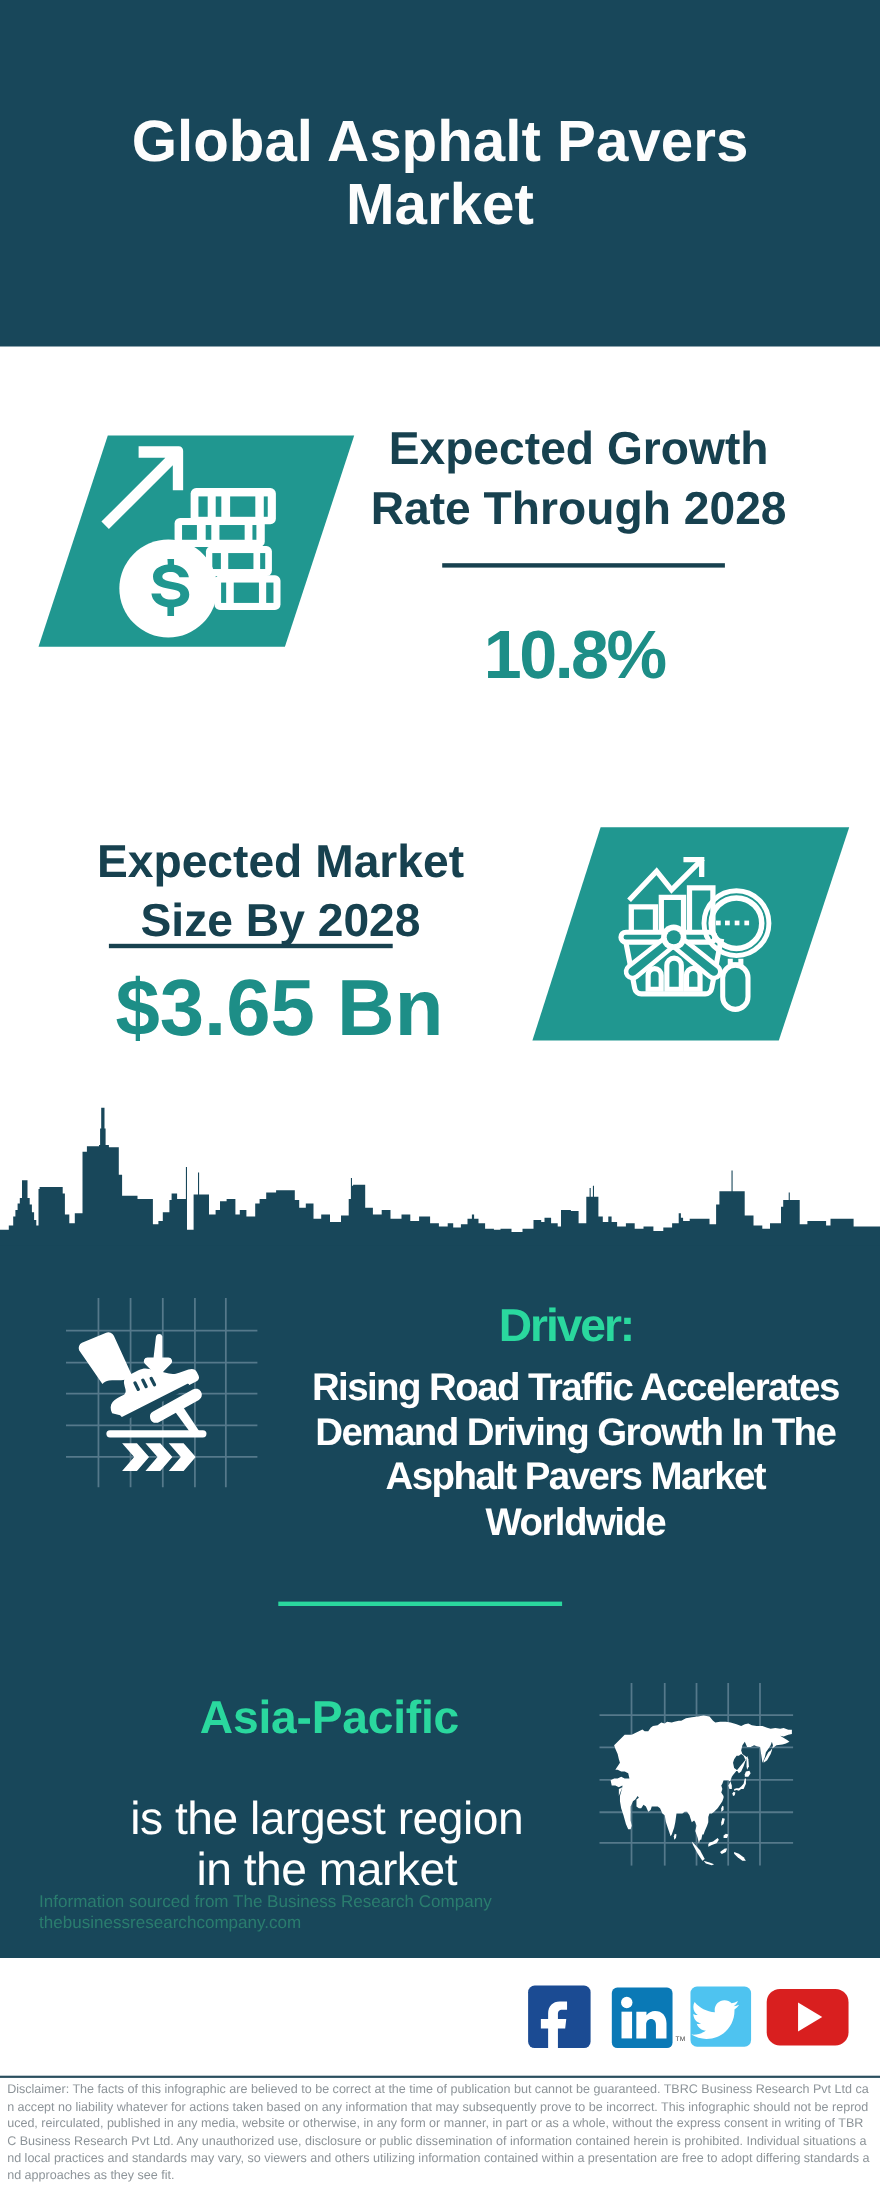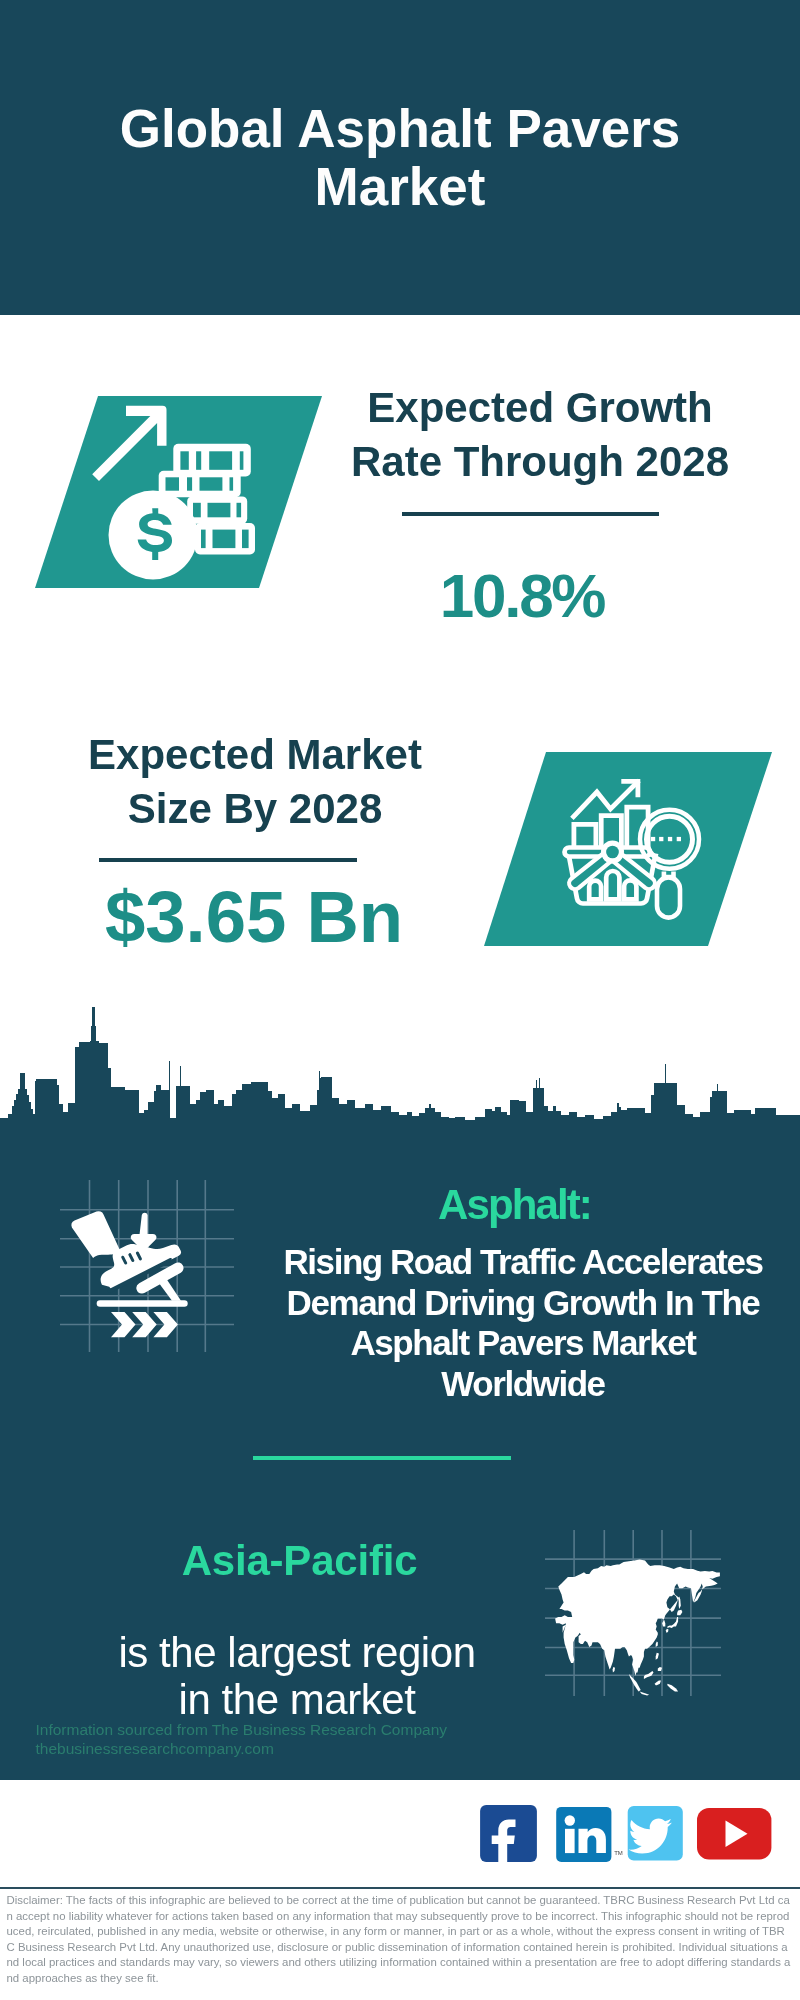--- a/index.html
+++ b/index.html
@@ -79,28 +79,28 @@
           <rect x="182.5" y="137.6" width="22.9" height="18.5"></rect>
           <rect x="212.0" y="137.6" width="6.6" height="18.5"></rect>
         </g>
       </g>
       <circle cx="123" cy="143" r="44.5" fill="#fff"></circle>
       <g transform="translate(106.6,116.2) scale(0.3545)">
         <path d="M44,0 h17 v15 c22,3 35,15 38,32 h-24 c-3,-9 -11,-14 -23,-14 -13,0 -21,5 -21,12 0,7 6,10 23,13 27,4.5 46,11 46,33 0,17.5 -13,29.5 -39,32.5 v22.5 h-17 v-22.5 c-24,-3 -39,-15.5 -41,-35 h24 c2,10 12,15.5 26,15.5 15,0 24,-4.5 24,-13 0,-8 -7,-11 -26,-14 -26,-4.5 -44,-11 -44,-32 0,-16.5 13,-28 38,-31 z" fill="#209790"></path>
       </g>
     </g>
   </svg>
-  <div class="stat-label" style="left:340px;top:381px;width:400px;">
+  <div class="stat-label" style="left:326px;top:381px;width:400px;">
     <div>Expected Growth</div>
     <div>Rate Through 2028</div>
   </div>
   <div class="stat-rule" style="left:402px;top:512px;width:257px;"></div>
   <div class="stat-value" style="left:322px;top:550px;width:400px;font-size:62px;line-height:92px;letter-spacing:-2.3px;">10.8%</div>
 
-  <div class="stat-label" style="left:55px;top:728px;width:400px;">
+  <div class="stat-label" style="left:55px;top:756px;width:400px;">
     <div>Expected Market</div>
     <div>Size By 2028</div>
   </div>
   <div class="stat-rule" style="left:99px;top:858px;width:258px;"></div>
   <div class="stat-value" style="left:54px;top:881px;width:400px;font-size:72.5px;line-height:72.5px;">$3.65 Bn</div>
   <svg class="para" style="left:478px;top:748px;width:300px;height:202px;" viewBox="0 0 300 202">
     <polygon points="68,4 294,4 230,198 6,198" fill="#209790"></polygon>
     <g fill="none" stroke="#ffffff" stroke-width="4.8" stroke-linejoin="miter" stroke-linecap="butt">
 
       <polyline points="93.9,70.4 118.9,44 132.5,61 161.0,32.5"></polyline>
@@ -199,21 +199,21 @@
       <path d="M158.5,1282.5 l7.5,-4.2 l15,22.5 l-9,0 z"></path>
 
       <rect x="96.7" y="1300.2" width="91" height="6.6" rx="3.3"></rect>
 
       <path d="M111,1312 h13.5 l11,12.6 -11,12.6 h-13.5 l11,-12.6 z"></path>
       <path d="M132.2,1312 h13.5 l11,12.6 -11,12.6 h-13.5 l11,-12.6 z"></path>
       <path d="M153.4,1312 h13.5 l11,12.6 -11,12.6 h-13.5 l11,-12.6 z"></path>
     </g>
   </svg>
 
-  <div class="driver-title" style="left:514.5px;top:1183.5px;">Asphalt:</div>
+  <div class="driver-title" style="left:514.5px;top:1183.5px;">Driver:</div>
   <div class="driver-body" style="left:523px;top:1242px;">
     <div>Rising Road Traffic Accelerates</div>
     <div>Demand Driving Growth In The</div>
     <div>Asphalt Pavers Market</div>
     <div>Worldwide</div>
   </div>
   <div class="sep" style="left:253px;top:1456px;width:258px;"></div>
 
   <svg class="map-icon" style="position:absolute;left:540px;top:1525px;width:190px;height:175px;" viewBox="540 1525 190 175">
     <g stroke="#55798b" stroke-width="1.6">

